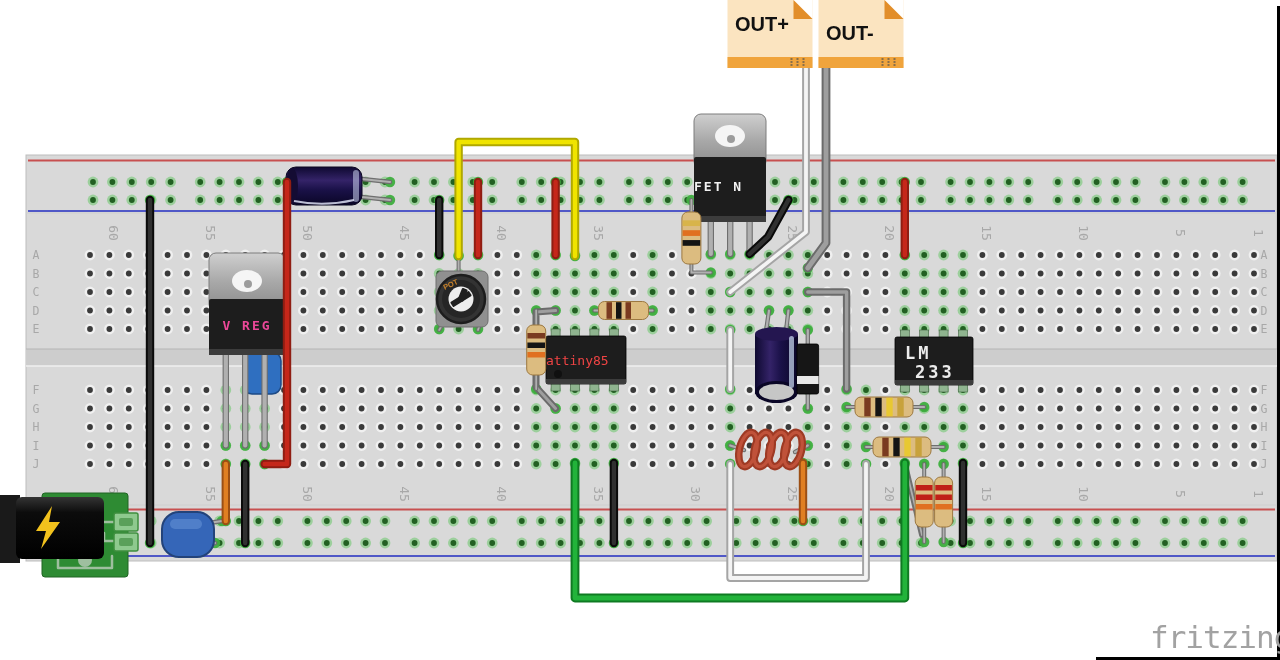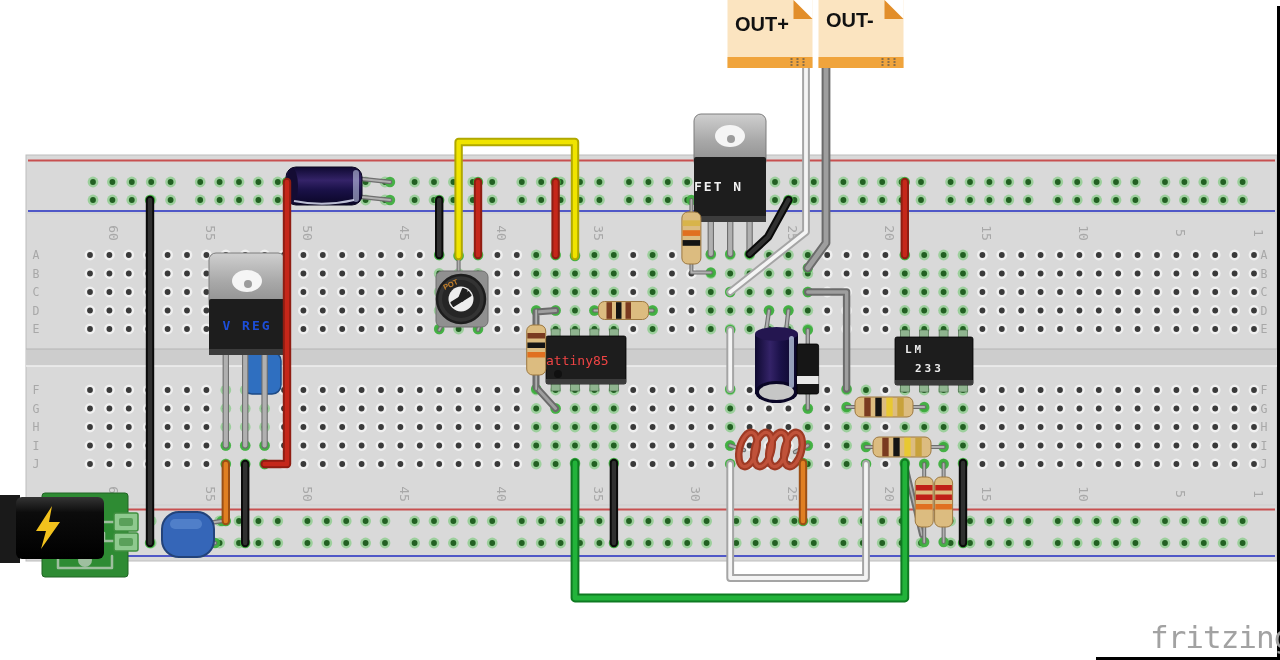--- a/index.html
+++ b/index.html
@@ -3,24 +3,24 @@
 <meta charset="utf-8">
 <style>
   html,body{margin:0;padding:0;background:#ffffff;}
   #stage{position:relative;width:1280px;height:660px;overflow:hidden;background:#fff;
          font-family:"Liberation Sans",sans-serif;}
   #scene{position:absolute;left:0;top:0;}
   .ov{position:absolute;z-index:5;pointer-events:none;white-space:nowrap;}
   .note-label{width:69px;text-align:left;font-size:20px;font-weight:bold;color:#111;
               font-family:"Liberation Sans",sans-serif;}
   .chip-label{font-family:"DejaVu Sans Mono",monospace;color:#ececec;}
-  .vreg-label{width:76px;text-align:center;font-size:13px;font-weight:bold;color:#1d4ed8;letter-spacing:2px;}
+  .vreg-label{width:76px;text-align:center;font-size:13px;font-weight:bold;color:#ec4899;letter-spacing:2px;}
   .fet-label{width:72px;font-size:13px;font-weight:bold;color:#f2f2f2;letter-spacing:2px;}
   .attiny-label{width:80px;text-align:left;font-size:13px;color:#ef4444;}
-  .lm-label{font-size:11px;font-weight:bold;letter-spacing:3px;color:#ececec;}
+  .lm-label{font-size:17px;font-weight:bold;letter-spacing:3px;color:#ececec;}
   .pot-label{font-size:7.5px;font-weight:bold;color:#c8822a;transform:rotate(-25deg);}
   .logo{font-family:"DejaVu Sans Mono",monospace;font-size:31px;color:#a2a2a2;letter-spacing:-1px;}
 </style>
 </head>
 <body>
 
 <div id="stage">
   <svg id="scene" width="1280" height="660" viewBox="0 0 1280 660">
       <defs>
         <linearGradient id="gTab" x1="0" y1="0" x2="0" y2="1">
@@ -2166,21 +2166,21 @@
       </g>
       <g>
         <rect x="1277" y="6" width="3" height="654" fill="#000"></rect>
       </g>
       <g>
         <rect x="1096" y="657" width="184" height="3" fill="#000"></rect>
       </g>
     </svg>
 
   <div class="ov note-label" style="left:735px;top:13px">OUT+</div>
-  <div class="ov note-label" style="left:826px;top:9px">OUT-</div>
+  <div class="ov note-label" style="left:826px;top:22px">OUT-</div>
 
   <div class="ov chip-label vreg-label" style="left:209px;top:318px">V REG</div>
   <div class="ov chip-label fet-label" style="left:694px;top:179px">FET N</div>
   <div class="ov chip-label attiny-label" style="left:546px;top:353px">attiny85</div>
   <div class="ov chip-label lm-label" style="left:905px;top:343px">LM</div>
   <div class="ov chip-label lm-label" style="left:915px;top:362px">233</div>
   <div class="ov pot-label" style="left:443px;top:280px">POT</div>
 
   <div class="ov logo" style="left:1150px;top:619px">fritzing</div>
 </div>

